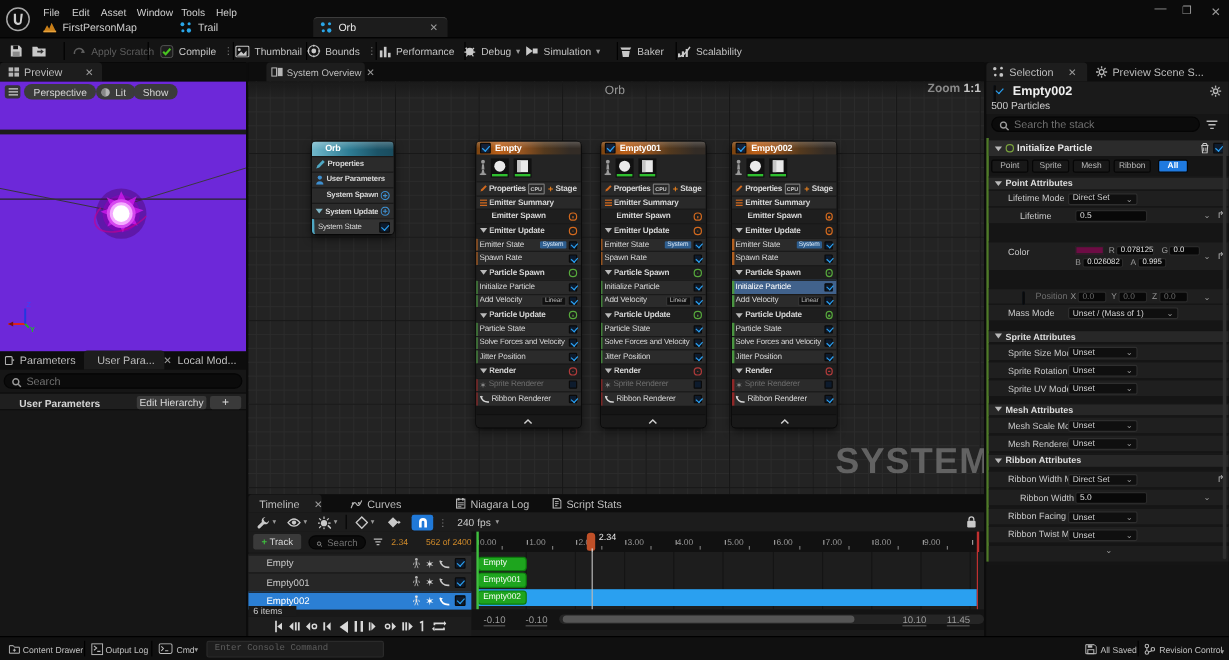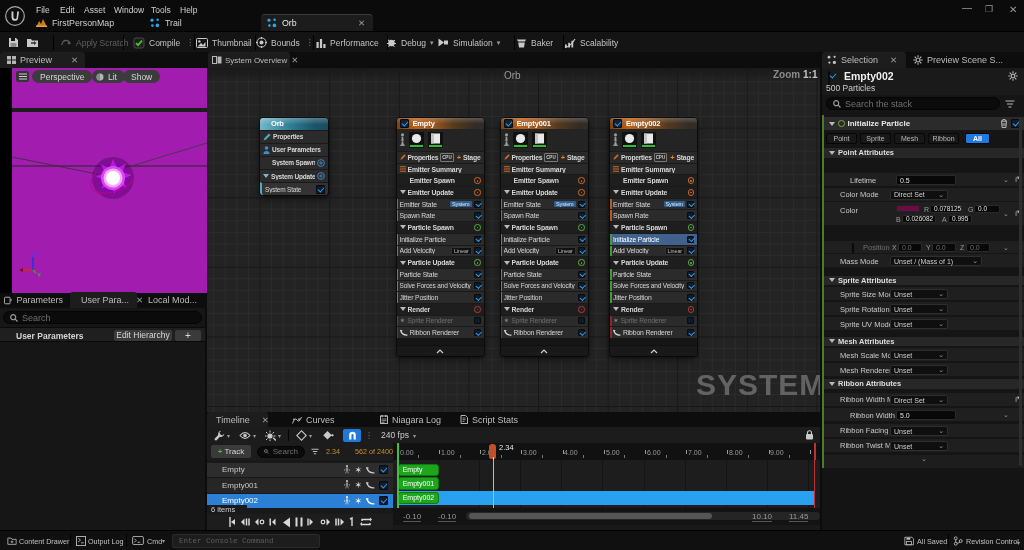--- a/index.html
+++ b/index.html
@@ -20,21 +20,21 @@
 
 .panel-tabs{background:#0d0d0d;height:16px;display:flex;align-items:flex-end;font-size:9px;color:#bdbdbd;}
 .ptab{height:16px;display:flex;align-items:center;padding:0 7px;gap:4px;white-space:nowrap;flex:none;}
 .ptab.active{background:#1d1d1d;border-radius:3px 3px 0 0;}
 .tab-x{color:#9a9a9a;font-size:8.5px;margin-left:3px;}
 
 #leftpanel{left:0;top:52px;width:205px;height:241px;background:#000;}
 .pill{background:#3b3b3b;border-radius:8px;color:#d6d6d6;font-size:8.5px;padding:1.5px 8px;display:inline-block;}
 
 #paramspanel{left:0;top:293px;width:205px;height:237px;background:#161616;}
-.search{background:#0b0b0b;border:1px solid #050505;border-radius:8px;color:#6f6f6f;font-size:9px;display:flex;align-items:center;padding:0 6px;gap:4px;}
+.search{background:#0b0b0b;border:1px solid #050505;border-radius:8px;color:#6f6f6f;font-size:9px;display:flex;align-items:flex-end;padding:0 6px;gap:4px;}
 .btn{background:#3a3a3a;border-radius:2px;color:#d8d8d8;font-size:8.5px;display:flex;align-items:center;justify-content:center;}
 
 #graphwrap{left:207px;top:52px;width:613px;height:360px;}
 #graph{left:0px;top:16px;width:613px;height:344px;background:#232323;overflow:hidden;
  background-image:
   linear-gradient(#161616 1px,transparent 1px),linear-gradient(90deg,#161616 1px,transparent 1px),
   linear-gradient(#2b2b2b 1px,transparent 1px),linear-gradient(90deg,#2b2b2b 1px,transparent 1px);
  background-size:69.6px 69.6px,69.6px 69.6px,11.6px 11.6px,11.6px 11.6px;
  background-position:-6px -10px,-17px -10px,-6px -10px,-17px -10px;}
 
@@ -240,21 +240,21 @@
         <svg width="9" height="8" viewBox="0 0 9 8">
             <rect x="0" y="0" width="4" height="3.5" fill="#b5b5b5"></rect>
             <rect x="5" y="0" width="4" height="3.5" fill="#b5b5b5"></rect>
             <rect x="0" y="4.5" width="4" height="3.5" fill="#b5b5b5"></rect>
             <rect x="5" y="4.5" width="4" height="3.5" fill="#b5b5b5"></rect>
           </svg>
         <span>Preview</span>
           <span class="tab-x" style="margin-left:auto">✕</span>
       </div>
     </div>
-    <div class="abs" style="left:12px;top:16px;width:205px;height:225px;background:#a21caf;overflow:hidden">
+    <div class="abs" style="left:0;top:16px;width:205px;height:225px;background:#6d28d9;overflow:hidden">
       <div class="abs" style="left:0;top:40px;width:205px;height:4px;background:#1c1c1c"></div>
       <svg class="abs" style="left:0;top:44px" width="205" height="181" viewBox="0 0 205 181">
         <line x1="0" y1="54" x2="205" y2="54" stroke="#262626" stroke-width="1"></line>
         <line x1="0" y1="45" x2="90" y2="63" stroke="#343434" stroke-width="0.8"></line>
         <line x1="90" y1="63" x2="205" y2="28" stroke="#3a3a3a" stroke-width="0.8"></line>
         <g>
           <circle cx="101" cy="66" r="21" fill="#4a0062" opacity="0.4"></circle>
           <circle cx="101" cy="66" r="15.5" fill="#9000bc" opacity="0.6"></circle>
           <g transform="translate(101,66) scale(0.72) translate(-101,-66)">
               <path d="M101 40 l6 12 12-6 -5 12 13 4 -13 6 6 12 -12-5 -5 13 -6-13 -12 6 5-12 -13-5 13-5 -6-12 12 5 Z" fill="#c81ae8" opacity="0.85"></path>
@@ -320,21 +320,21 @@
       <span>Search</span>
     </div>
     <div class="abs" style="left:0;top:34px;width:205px;height:15px;background:#1f1f1f;border-top:1px solid #0a0a0a;border-bottom:1px solid #0a0a0a">
       <span class="abs tx" style="left:16px;top:3px;font-size:8.5px;font-weight:bold;color:#d5d5d5">User Parameters</span>
       <div class="abs btn" style="left:114px;top:1.5px;width:58px;height:11.5px">Edit Hierarchy</div>
       <div class="abs btn" style="left:175px;top:1.5px;width:26px;height:11.5px;font-size:10px">+</div>
     </div>
   </div>
   <div class="abs" id="graphwrap">
     <div class="panel-tabs" style="width:613px">
-      <div class="ptab active" style="width:82px;margin-left:1px;padding:0 4px;gap:3px;font-size:8px">
+      <div class="ptab active" style="width:82px;margin-left:15px;padding:0 4px;gap:3px;font-size:8px">
         <svg width="10" height="8" viewBox="0 0 10 8" style="flex:none">
             <rect x="0.5" y="0.5" width="4" height="7" fill="none" stroke="#b5b5b5"></rect>
             <rect x="5.5" y="0.5" width="4" height="7" fill="#b5b5b5"></rect>
           </svg>
         <span>System Overview</span>
           <span class="tab-x" style="margin-left:1px">✕</span>
       </div>
     </div>
     <div class="abs" id="graph">
       <div class="abs" style="left:0;top:0;width:613px;height:14px;background:linear-gradient(180deg,#191919,rgba(25,25,25,0))"></div>
@@ -1032,29 +1032,29 @@
       <span class="cb big on" style="margin-right:4px"></span>
     </div>
 
     <div class="fbtn" style="left:4px">Point</div>
     <div class="fbtn" style="left:38px">Sprite</div>
     <div class="fbtn" style="left:72px">Mesh</div>
     <div class="fbtn" style="left:106px">Ribbon</div>
     <div class="fbtn" style="left:143px;width:25px;background:#1f7ae0;color:#fff;font-weight:bold">All</div>
 
     <div class="rsec" style="top:95px">Point Attributes</div>
+    <div class="rrow2" style="top:105.5px;height:14px">
+        <span class="rl">Lifetime Mode</span>
+        <div class="drop" style="left:66px;width:58px">Direct Set <span class="dk">⌄</span></div>
+      </div>
     <div class="rrow2" style="top:120px;height:14px">
         <span class="rl" style="left:26px">Lifetime</span>
         <div class="inp" style="left:72px;width:60px">0.5</div>
         <span class="dk abs" style="left:179px;top:3px">⌄</span>
         <span class="undo abs" style="left:190px;top:2px">↰</span>
-      </div>
-    <div class="rrow2" style="top:134.5px;height:14px">
-        <span class="rl">Color Mode</span>
-        <div class="drop" style="left:66px;width:58px">Direct Set <span class="dk">⌄</span></div>
       </div>
     <div class="rrow2" style="top:149px;height:24px">
         <span class="rl" style="top:8px">Color</span>
       <div class="abs" style="left:72px;top:2.5px;width:24px;height:7.5px;background:#6d0c44;border:1px solid #222"></div>
       <span class="abs rlv" style="left:100px;top:3.5px">R</span>
         <div class="inp" style="left:106px;top:2.5px;width:32px;height:8.5px;font-size:6.5px">0.078125</div>
       <span class="abs rlv" style="left:144px;top:3.5px">G</span>
         <div class="inp" style="left:150px;top:2.5px;width:26px;height:8.5px;font-size:6.5px">0.0</div>
       <span class="abs rlv" style="left:72px;top:13.5px">B</span>
         <div class="inp" style="left:78px;top:12.5px;width:34px;height:8.5px;font-size:6.5px">0.026082</div>

